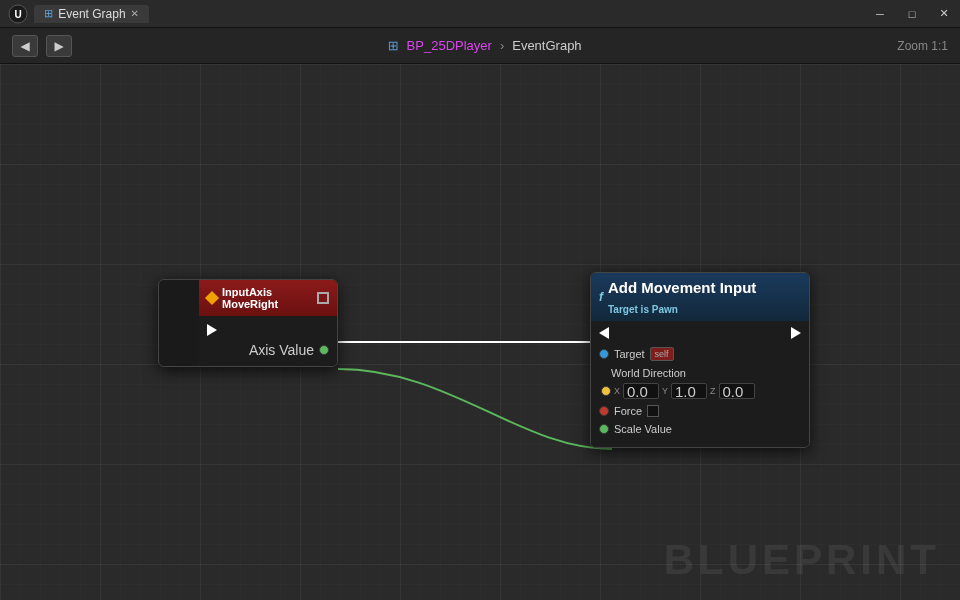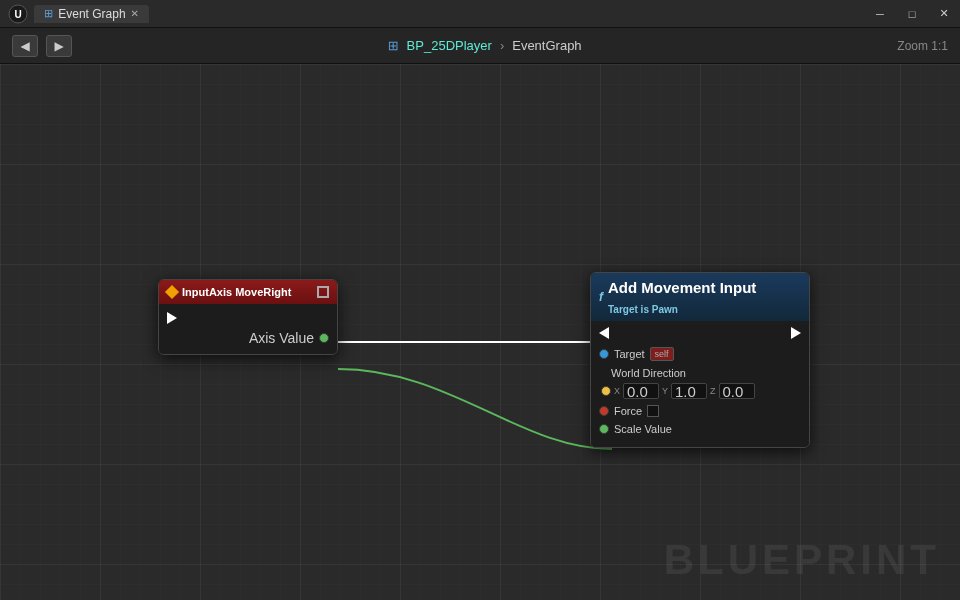--- a/index.html
+++ b/index.html
@@ -134,20 +134,21 @@
       box-shadow: 0 4px 16px rgba(0,0,0,0.7);
     }
 
     
     #node-input {
       left: 158px;
       top: 215px;
       width: 180px;
       background: #1a1a1a;
       border: 1px solid #444;
+      padding-left: 40px;
     }
     #node-input .node-header {
       background: linear-gradient(to bottom, #8b1a1a, #6b1010);
       padding: 6px 8px;
       display: flex;
       align-items: center;
       gap: 5px;
       font-size: 11px;
       color: #fff;
       font-weight: bold;
@@ -334,21 +335,21 @@
     <div class="win-btn">□</div>
     <div class="win-btn close">✕</div>
   </div>
 </div>
 
 <div id="toolbar">
   <div class="toolbar-btn">◀</div>
   <div class="toolbar-btn">▶</div>
   <div id="breadcrumb">
     <span style="color:#5b9bd5;">⊞</span>
-    <span style="color:#5eead4; cursor:pointer;">BP_25DPlayer</span>
+    <span style="color:#d946ef; cursor:pointer;">BP_25DPlayer</span>
     <span style="color:#888;">›</span>
     <span style="color:#ccc;">EventGraph</span>
   </div>
   <span id="zoom-label">Zoom 1:1</span>
 </div>
 
 <div id="canvas">
 
   <svg id="connections">
 

